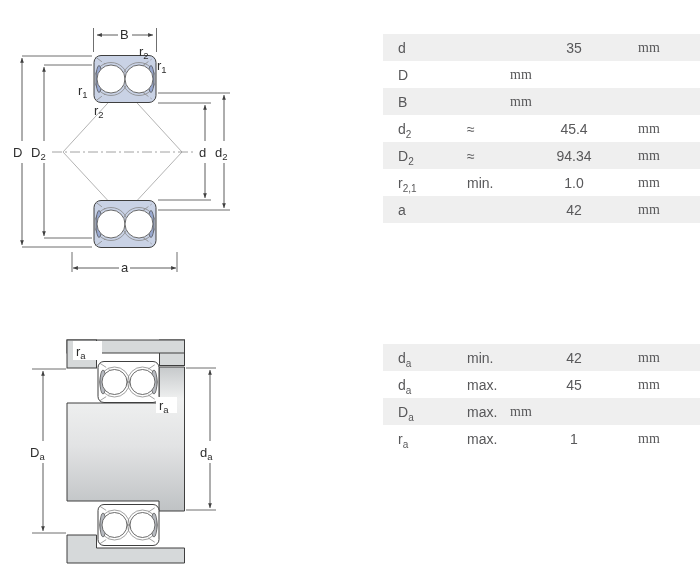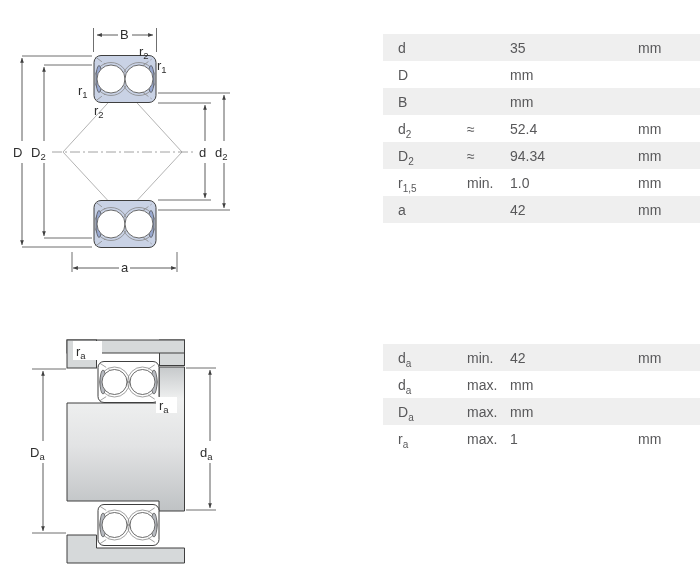--- a/index.html
+++ b/index.html
@@ -25,22 +25,22 @@
   #tables{position:absolute;left:383px;top:0;width:317px;}
   .dim-table{width:100%;}
   #t1{margin-top:34px;}
   #t2{margin-top:121px;}
   .trow{display:flex;height:27px;align-items:center;font-size:14px;
         color:var(--table-text,#58585a);}
   .trow.odd{background:var(--row-alt,#efefef);}
   .c-sym{width:84px;padding-left:15px;box-sizing:border-box;}
   .c-sym sub{font-size:10px;line-height:0;}
   .c-qual{width:43px;}
-  .c-val{width:128px;}
-  .c-unit{flex:1;}
+  .c-val{width:128px;text-align:center;}
+  .c-unit{flex:1;font-family:Liberation Serif, serif;}
 </style>
 </head>
 <body>
 
 <div id="app">
 
   <svg id="diagram" width="383" height="576" viewBox="0 0 383 576">
     <defs>
       <marker id="mA" viewBox="0 0 10 10" refX="9" refY="5" markerWidth="9" markerHeight="6" orient="auto">
         <path d="M0 1.5 L9 5 L0 8.5 z" fill="#3f3f3f"></path>
@@ -186,31 +186,31 @@
           <span class="c-unit">mm</span>
         </div>
         <div class="trow odd">
           <span class="c-sym"><span>B</span><sub></sub></span>
           <span class="c-qual"></span>
           <span class="c-unit">mm</span>
         </div>
         <div class="trow">
           <span class="c-sym"><span>d</span><sub>2</sub></span>
           <span class="c-qual">≈</span>
-          <span class="c-val">52.4</span>
+          <span class="c-val">45.4</span>
           <span class="c-unit">mm</span>
         </div>
         <div class="trow odd">
           <span class="c-sym"><span>D</span><sub>2</sub></span>
           <span class="c-qual">≈</span>
           <span class="c-val">94.34</span>
           <span class="c-unit">mm</span>
         </div>
         <div class="trow">
-          <span class="c-sym"><span>r</span><sub>1,5</sub></span>
+          <span class="c-sym"><span>r</span><sub>2,1</sub></span>
           <span class="c-qual">min.</span>
           <span class="c-val">1.0</span>
           <span class="c-unit">mm</span>
         </div>
         <div class="trow odd">
           <span class="c-sym"><span>a</span><sub></sub></span>
           <span class="c-qual"></span>
           <span class="c-val">42</span>
           <span class="c-unit">mm</span>
         </div>
@@ -219,20 +219,21 @@
 
     <div class="trow odd">
           <span class="c-sym"><span>d</span><sub>a</sub></span>
           <span class="c-qual">min.</span>
           <span class="c-val">42</span>
           <span class="c-unit">mm</span>
         </div>
         <div class="trow">
           <span class="c-sym"><span>d</span><sub>a</sub></span>
           <span class="c-qual">max.</span>
+          <span class="c-val">45</span>
           <span class="c-unit">mm</span>
         </div>
         <div class="trow odd">
           <span class="c-sym"><span>D</span><sub>a</sub></span>
           <span class="c-qual">max.</span>
           <span class="c-unit">mm</span>
         </div>
         <div class="trow">
           <span class="c-sym"><span>r</span><sub>a</sub></span>
           <span class="c-qual">max.</span>

